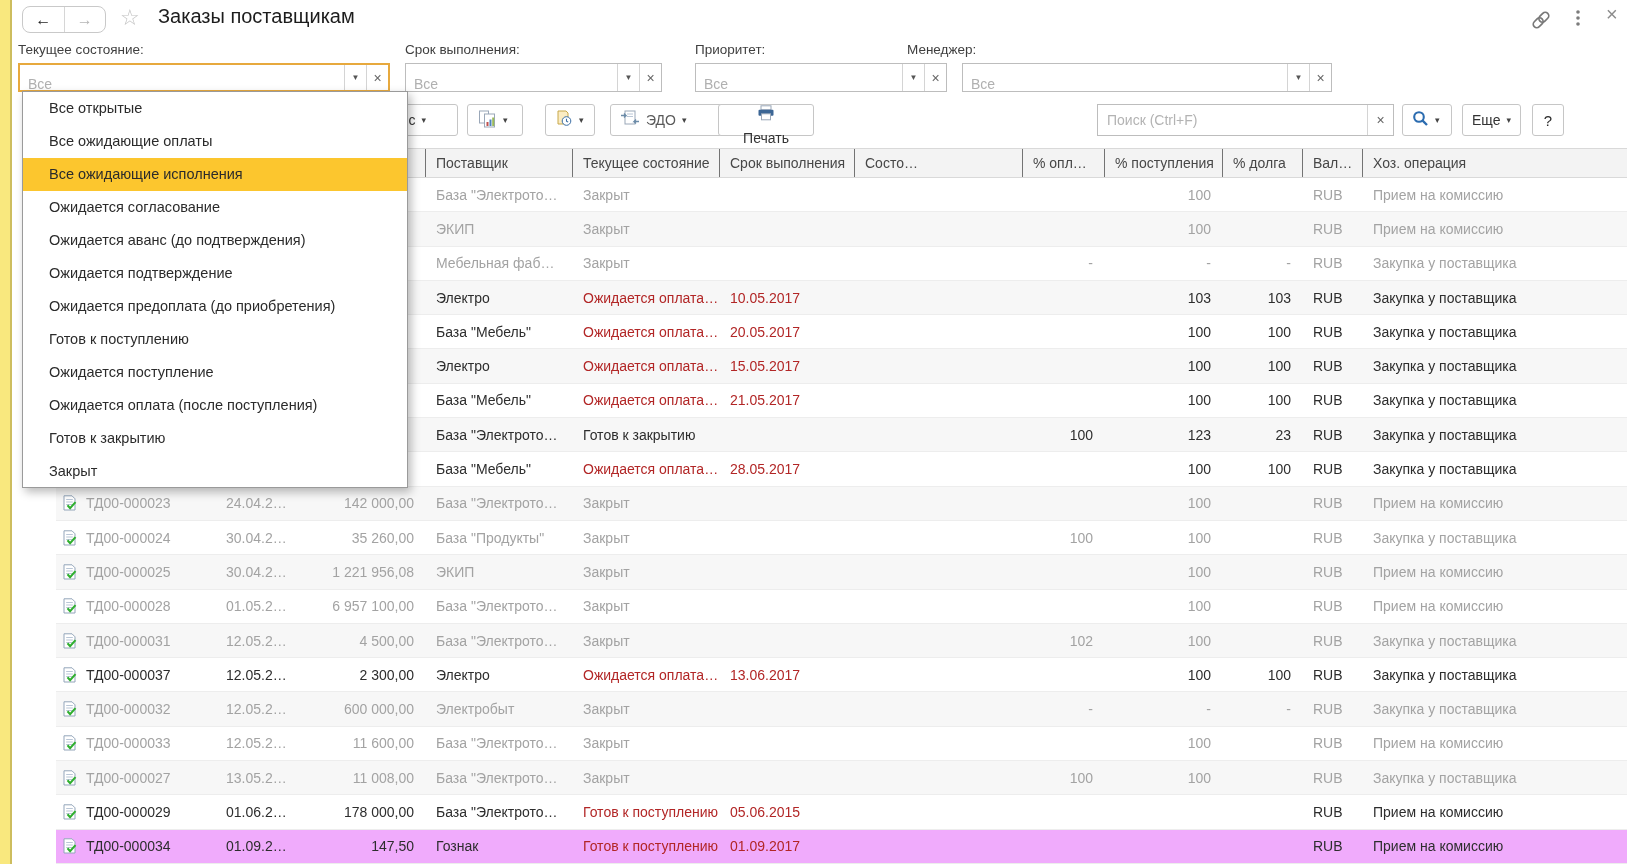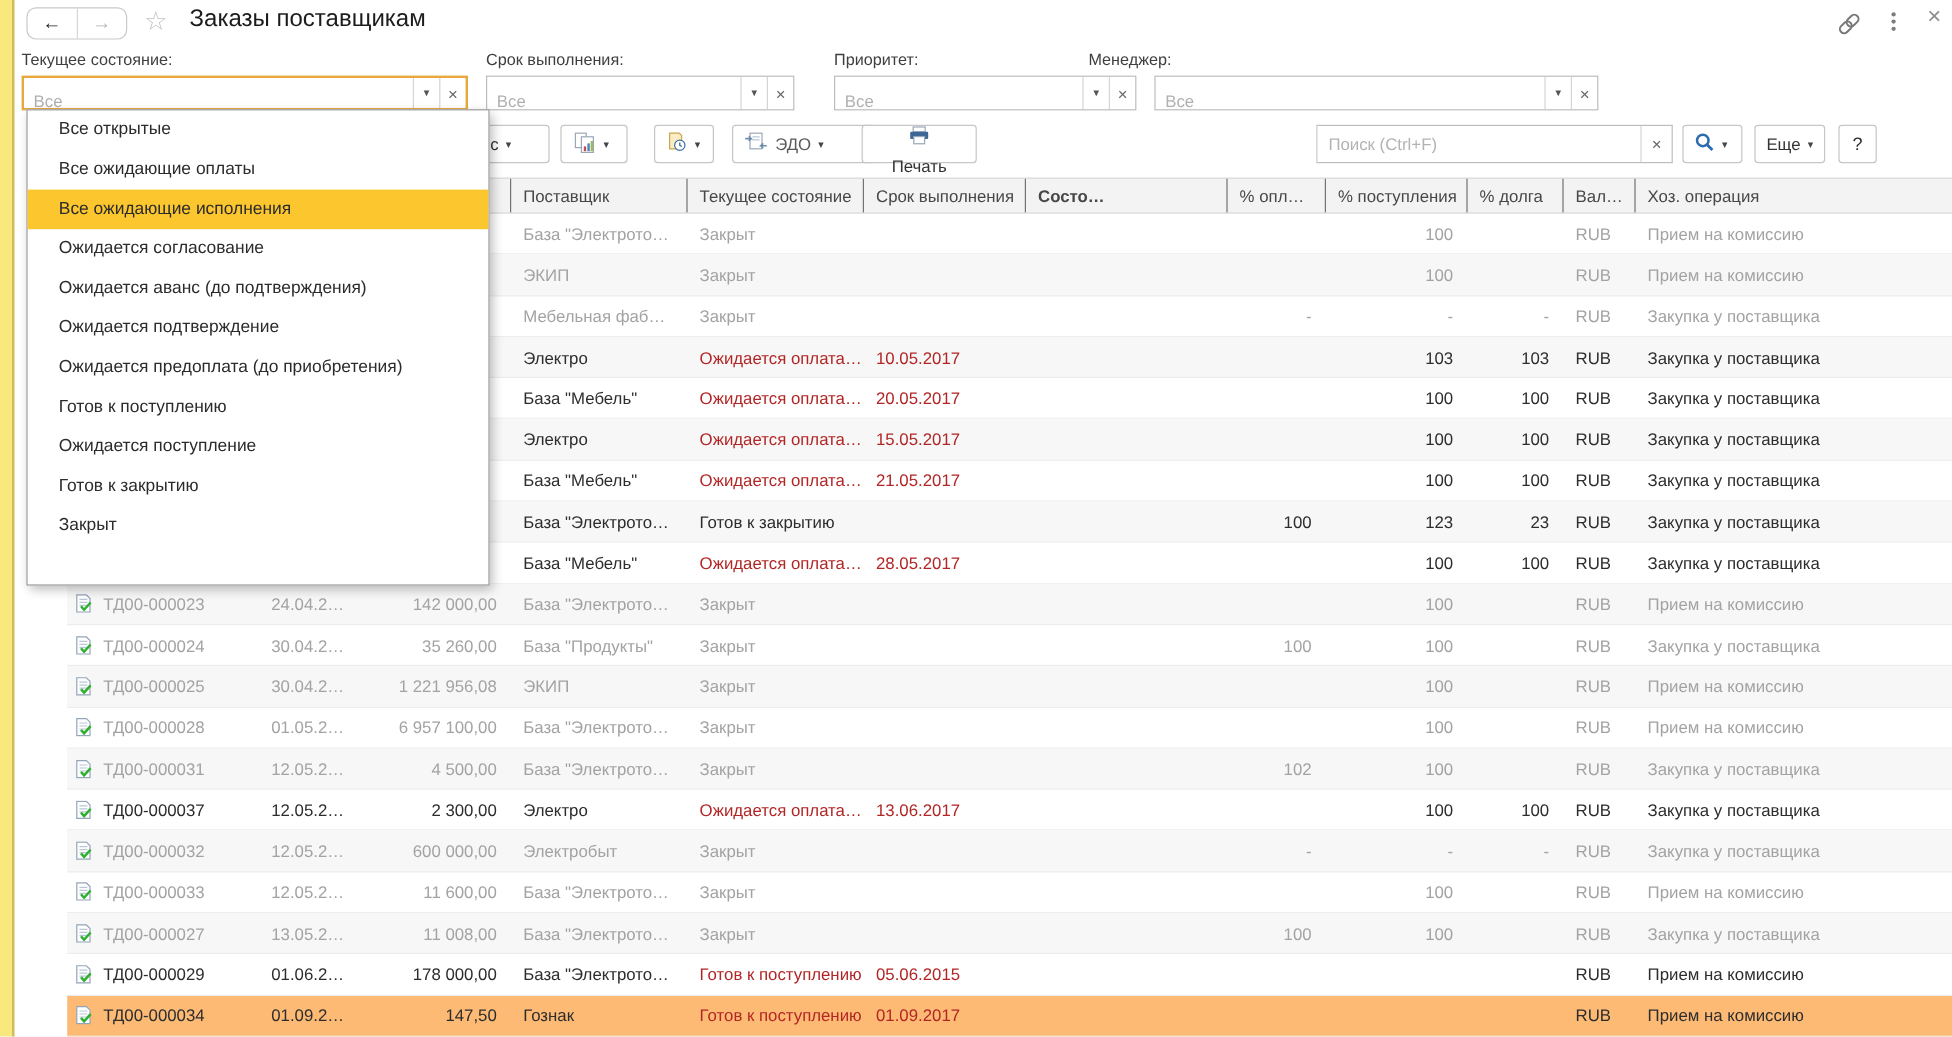--- a/index.html
+++ b/index.html
@@ -44,32 +44,32 @@
   .btn-help{left:1532px;width:32px;justify-content:center;font-size:15px;color:#2b2b2b;}
 
   
   .thead{position:absolute;left:56px;top:148px;right:0;height:30px;background:#f3f3f3;border-top:1px solid #d9d9d9;border-bottom:1px solid #d9d9d9;display:flex;box-sizing:border-box;font-size:14px;color:#474747;}
   .th{display:flex;align-items:center;padding-left:10px;box-sizing:border-box;border-right:1px solid #737373;white-space:nowrap;overflow:hidden;cursor:pointer;}
   .th:last-child{border-right:none;}
   .tbody{position:absolute;left:56px;top:178px;right:0;bottom:0;}
   .trow{display:flex;height:34.3px;box-sizing:border-box;border-bottom:1px solid #ededed;font-size:14px;color:#2d2d2d;cursor:pointer;}
   .trow.alt{background:#f7f7f7;}
   .trow.closed{color:#a3a3a3;}
-  .trow.selected{background:#fdba74;}
+  .trow.selected{background:#f0abfc;}
   .cell{display:flex;align-items:center;padding-left:10px;box-sizing:border-box;white-space:nowrap;overflow:hidden;}
   .cell.red{color:#b22626;}
   .num{justify-content:flex-end;padding-left:0;padding-right:12px;}
   .c-icon{width:26px;padding-left:6px;}
   .c-number{width:134px;padding-left:4px;}
   .c-date{width:114px;}
   .c-sum{width:96px;}
   .c-supplier{width:147px;}
   .c-state{width:147px;}
   .c-due{width:135px;}
-  .c-status2{width:168px;font-weight:bold;}
+  .c-status2{width:168px;}
   .c-paid{width:82px;}
   .c-received{width:118px;}
   .c-debt{width:80px;}
   .c-currency{width:60px;}
   .c-operation{flex:1;}
 
   
   .dropdown{position:absolute;left:22px;top:91px;width:386px;height:397px;background:#fff;border:1px solid #9a9a9a;box-shadow:3px 4px 9px rgba(0,0,0,.28);z-index:40;box-sizing:border-box;}
   .ditem{height:33px;line-height:33px;padding-left:26px;font-size:14.5px;color:#2b2b2b;white-space:nowrap;cursor:pointer;}
   .ditem.hl{background:#fcc62e;}
@@ -598,16 +598,17 @@
   <div class="dropdown" id="dropdown">
       <div class="ditem">Все открытые</div>
       <div class="ditem">Все ожидающие оплаты</div>
       <div class="ditem hl">Все ожидающие исполнения</div>
       <div class="ditem">Ожидается согласование</div>
       <div class="ditem">Ожидается аванс (до подтверждения)</div>
       <div class="ditem">Ожидается подтверждение</div>
       <div class="ditem">Ожидается предоплата (до приобретения)</div>
       <div class="ditem">Готов к поступлению</div>
       <div class="ditem">Ожидается поступление</div>
+      <div class="ditem">Ожидается оплата (после поступления)</div>
       <div class="ditem">Готов к закрытию</div>
       <div class="ditem">Закрыт</div>
     </div>
 </div>
 
 </body></html>

